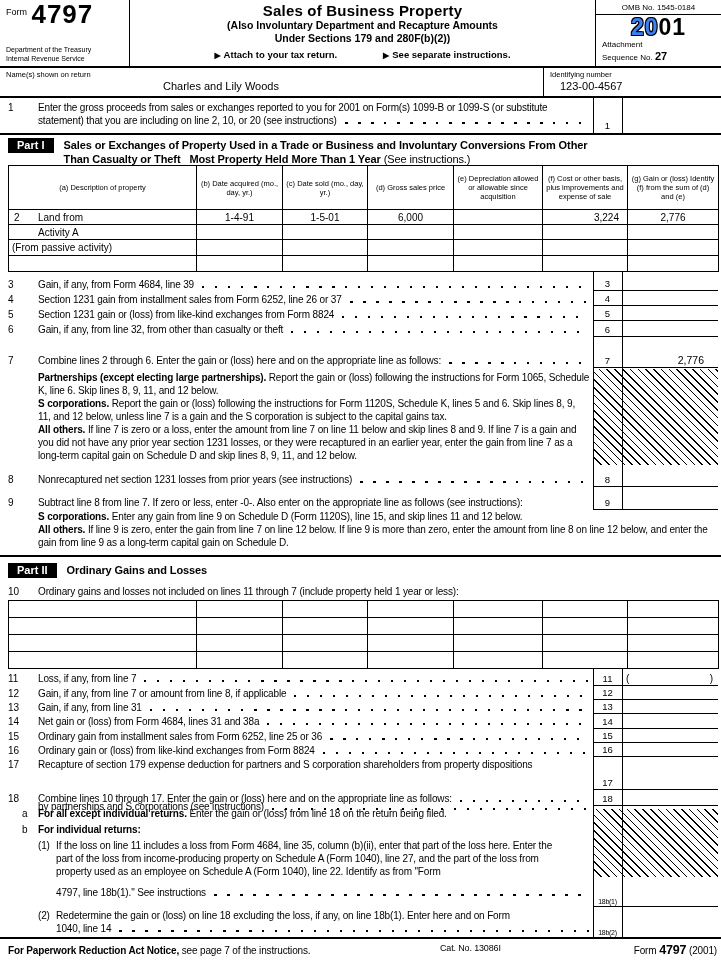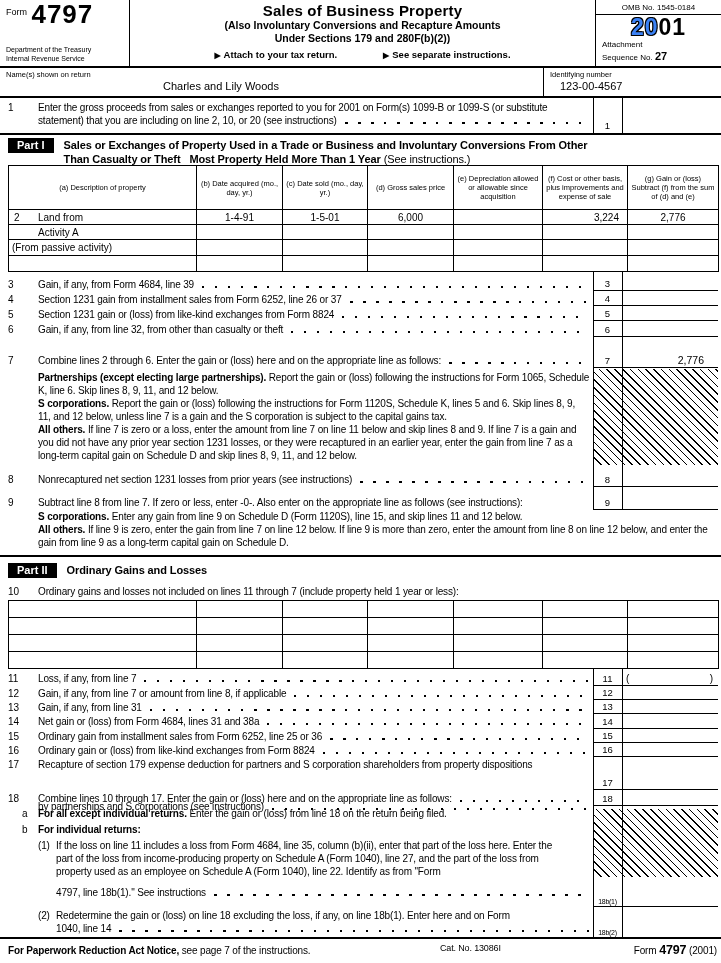--- a/index.html
+++ b/index.html
@@ -84,21 +84,21 @@
       <span class="form-word">Form</span>
       <span class="form-number-big">4797</span>
       <div class="dept">
         <div>Department of the Treasury</div>
         <div>Internal Revenue Service</div>
       </div>
     </div>
     <div class="h-center">
       <div class="h-title">Sales of Business Property</div>
       <div class="h-sub">
-        <div>(Also Involuntary Conversions and Recapture Amounts</div>
+        <div>(Also Involuntary Department and Recapture Amounts</div>
         <div>Under Sections 179 and 280F(b)(2))</div>
       </div>
       <div class="h-attach">
         <span><span class="arr">▶</span><span>Attach to your tax return.</span></span>
         <span><span class="arr">▶</span><span>See separate instructions.</span></span>
       </div>
     </div>
     <div class="h-right">
       <div class="omb">OMB No. 1545-0184</div>
       <div class="year"><span class="outline">20</span><span>01</span></div>
@@ -157,21 +157,21 @@
         <col style="width:91px">
       </colgroup>
     <thead>
       <tr style="height:44px;">
         <th>(a) Description of property</th>
         <th>(b) Date acquired (mo., day, yr.)</th>
         <th>(c) Date sold (mo., day, yr.)</th>
         <th>(d) Gross sales price</th>
         <th>(e) Depreciation allowed or allowable since acquisition</th>
         <th>(f) Cost or other basis, plus improvements and expense of sale</th>
-        <th>(g) Gain or (loss) Subtract (f) from the sum of (d) and (e)</th>
+        <th>(g) Gain or (loss) Identify (f) from the sum of (d) and (e)</th>
       </tr>
     </thead>
     <tbody>
       <tr>
         <td><span class="rn">2</span><span>Land from</span></td>
         <td class="c">1-4-91</td>
         <td class="c">1-5-01</td>
         <td class="c">6,000</td>
         <td class="c"></td>
         <td class="r">3,224</td>

